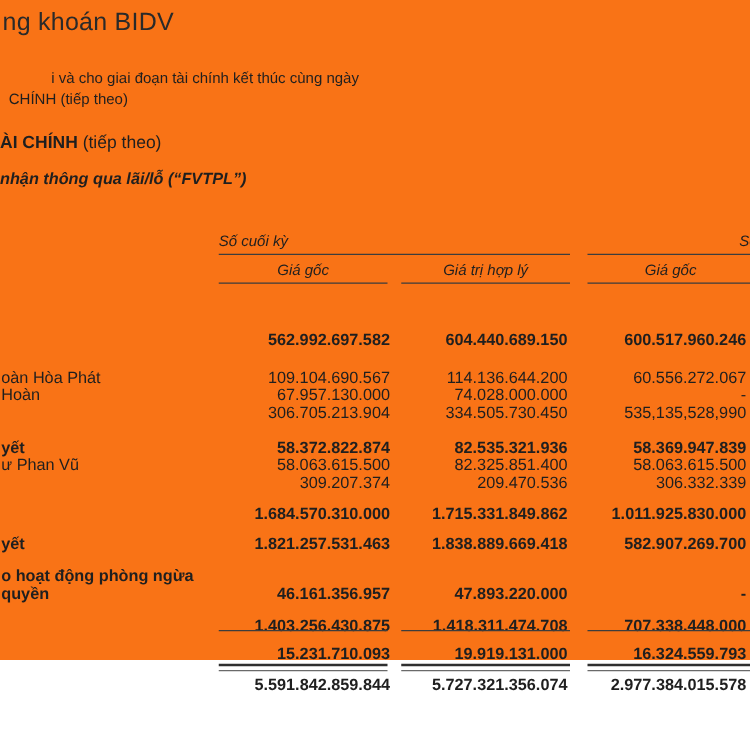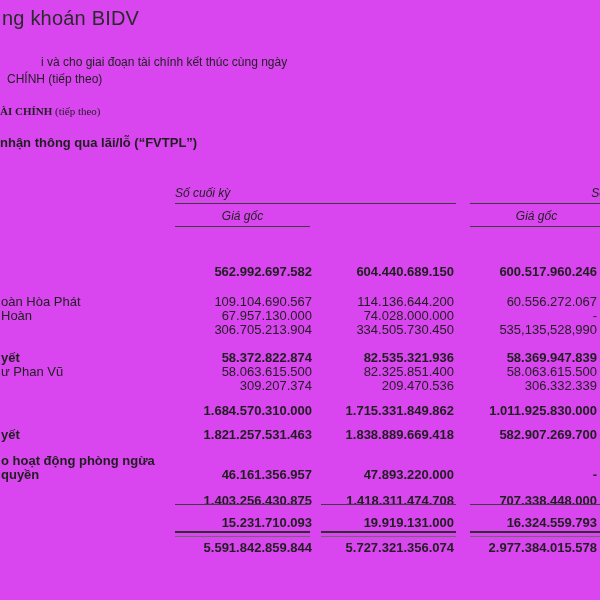--- a/index.html
+++ b/index.html
@@ -1,29 +1,29 @@
 <!DOCTYPE html>
 <html><head>
 <meta charset="utf-8">
 <style>
   html,body{margin:0;padding:0;}
   body{width:600px;height:600px;overflow:hidden;background:#ffffff;}
   .page{
-    position:absolute;left:0;top:0;width:600px;height:600px;
-    background:#d946ef;
+    position:absolute;left:0;top:0;width:600px;height:528px;
+    background:#f97316;
     font-family:"Liberation Sans",sans-serif;
     color:#1f1f1f;
   }
   .abs{position:absolute;white-space:nowrap;}
   .doc-title{left:2px;top:7px;font-size:20px;letter-spacing:.2px;color:#2a2a2a;}
   .h-line1{left:7px;top:40px;font-size:12px;margin-top:32px;}
   .h-line2{left:0px;top:55px;font-size:12px;padding-left:41px;}
-  .sec-title{left:0px;top:105px;font-size:11px;font-family:Liberation Serif, serif;}
+  .sec-title{left:0px;top:105px;font-size:14px;}
   .sec-title .bld{font-weight:bold;}
-  .subsec{left:0px;top:135px;font-size:13px;font-weight:bold;}
+  .subsec{left:0px;top:135px;font-size:13px;font-weight:bold;font-style:italic;}
 
   
   .grp{position:absolute;top:186px;height:17px;border-bottom:1.5px solid #3d3d3d;
        font-size:12px;font-style:italic;line-height:15px;}
   .grp-left{left:175px;width:281px;}
   .grp-right{left:470px;width:130px;text-align:right;overflow:visible;}
   .grp-right .ov{display:block;margin-right:-16px;}
   .sub{position:absolute;top:209px;height:17px;border-bottom:1.5px solid #3d3d3d;
        font-size:12px;font-style:italic;line-height:15px;text-align:center;}
   .sub-c1{left:175px;width:135px;}
@@ -60,20 +60,21 @@
     <span class="bld">ÀI CHÍNH</span><span> (tiếp theo)</span>
   </div>
   <div class="abs subsec">nhận thông qua lãi/lỗ (“FVTPL”)</div>
 
   <div class="grp grp-left">Số cuối kỳ</div>
   <div class="grp grp-right">
     <span class="ov">Số đ</span>
   </div>
 
   <div class="sub sub-c1">Giá gốc</div>
+  <div class="sub sub-c2">Giá trị hợp lý</div>
   <div class="sub sub-c3">
     <span class="ov">Giá gốc</span>
   </div>
 
   <div class="trow b" style="top:238px">
     <span class="lbl"></span>
     <span class="v v1">562.992.697.582</span>
     <span class="v v2">604.440.689.150</span>
     <span class="v v3">600.517.960.246</span>
   </div>

